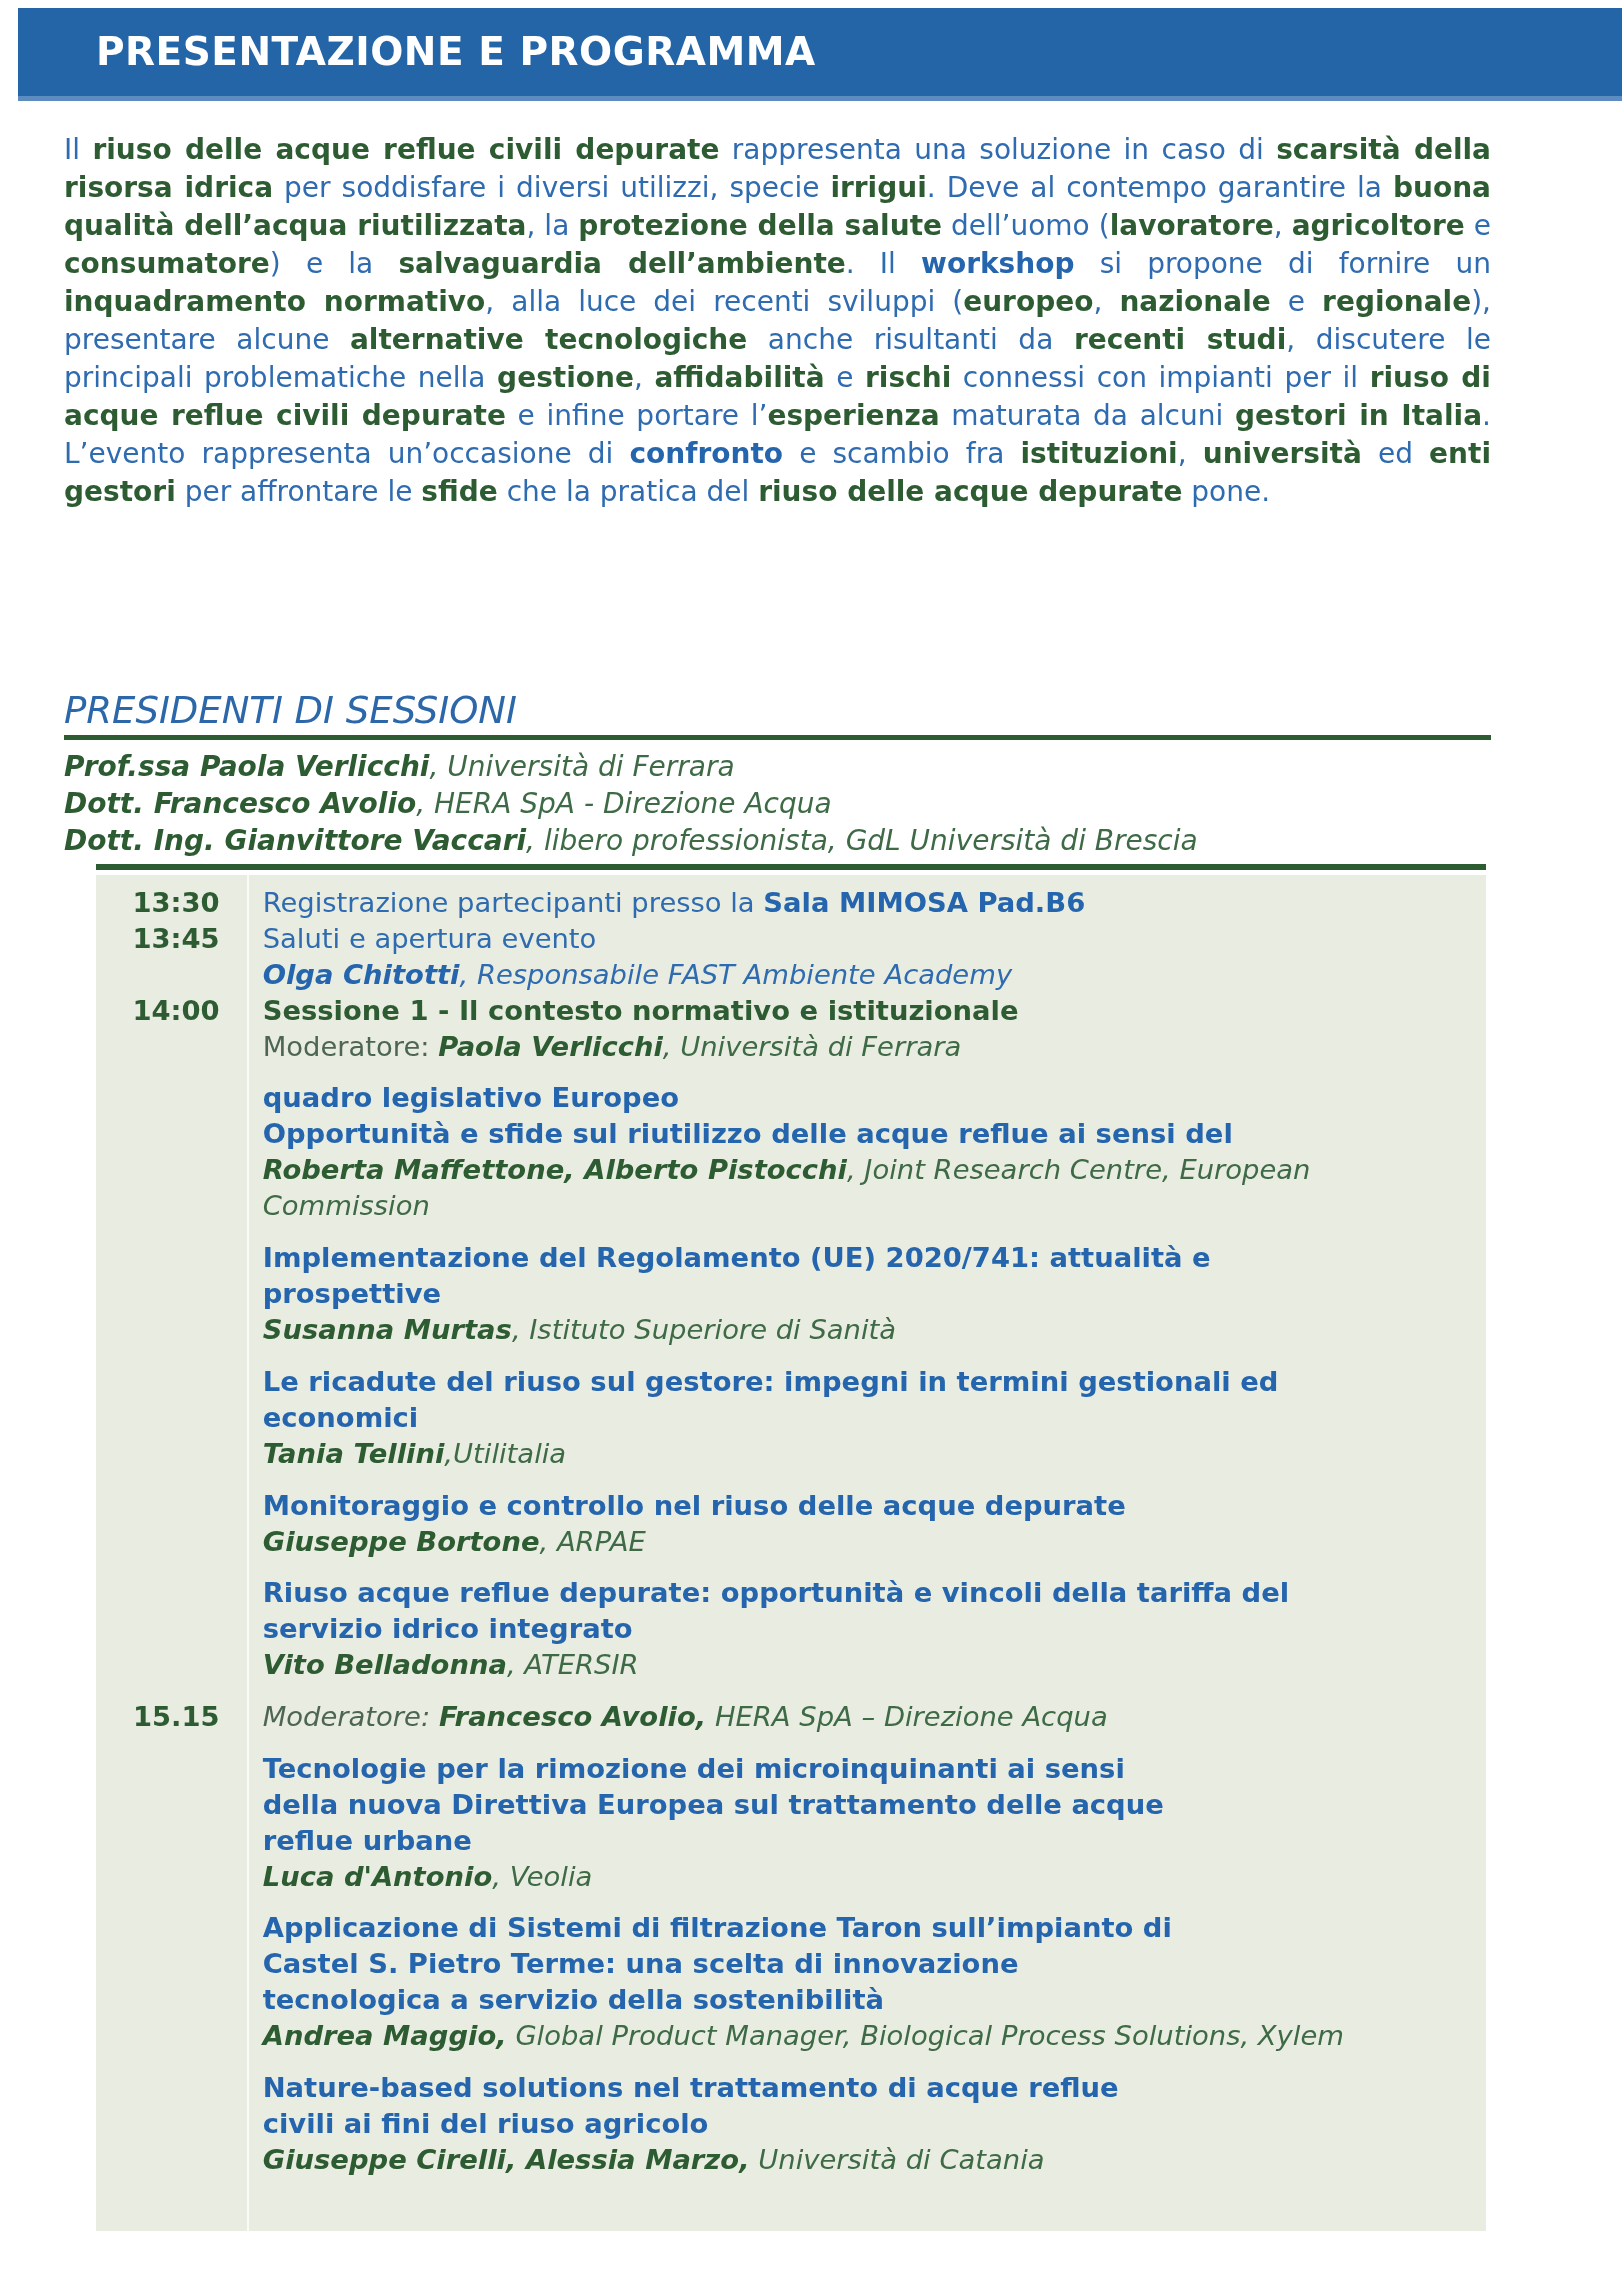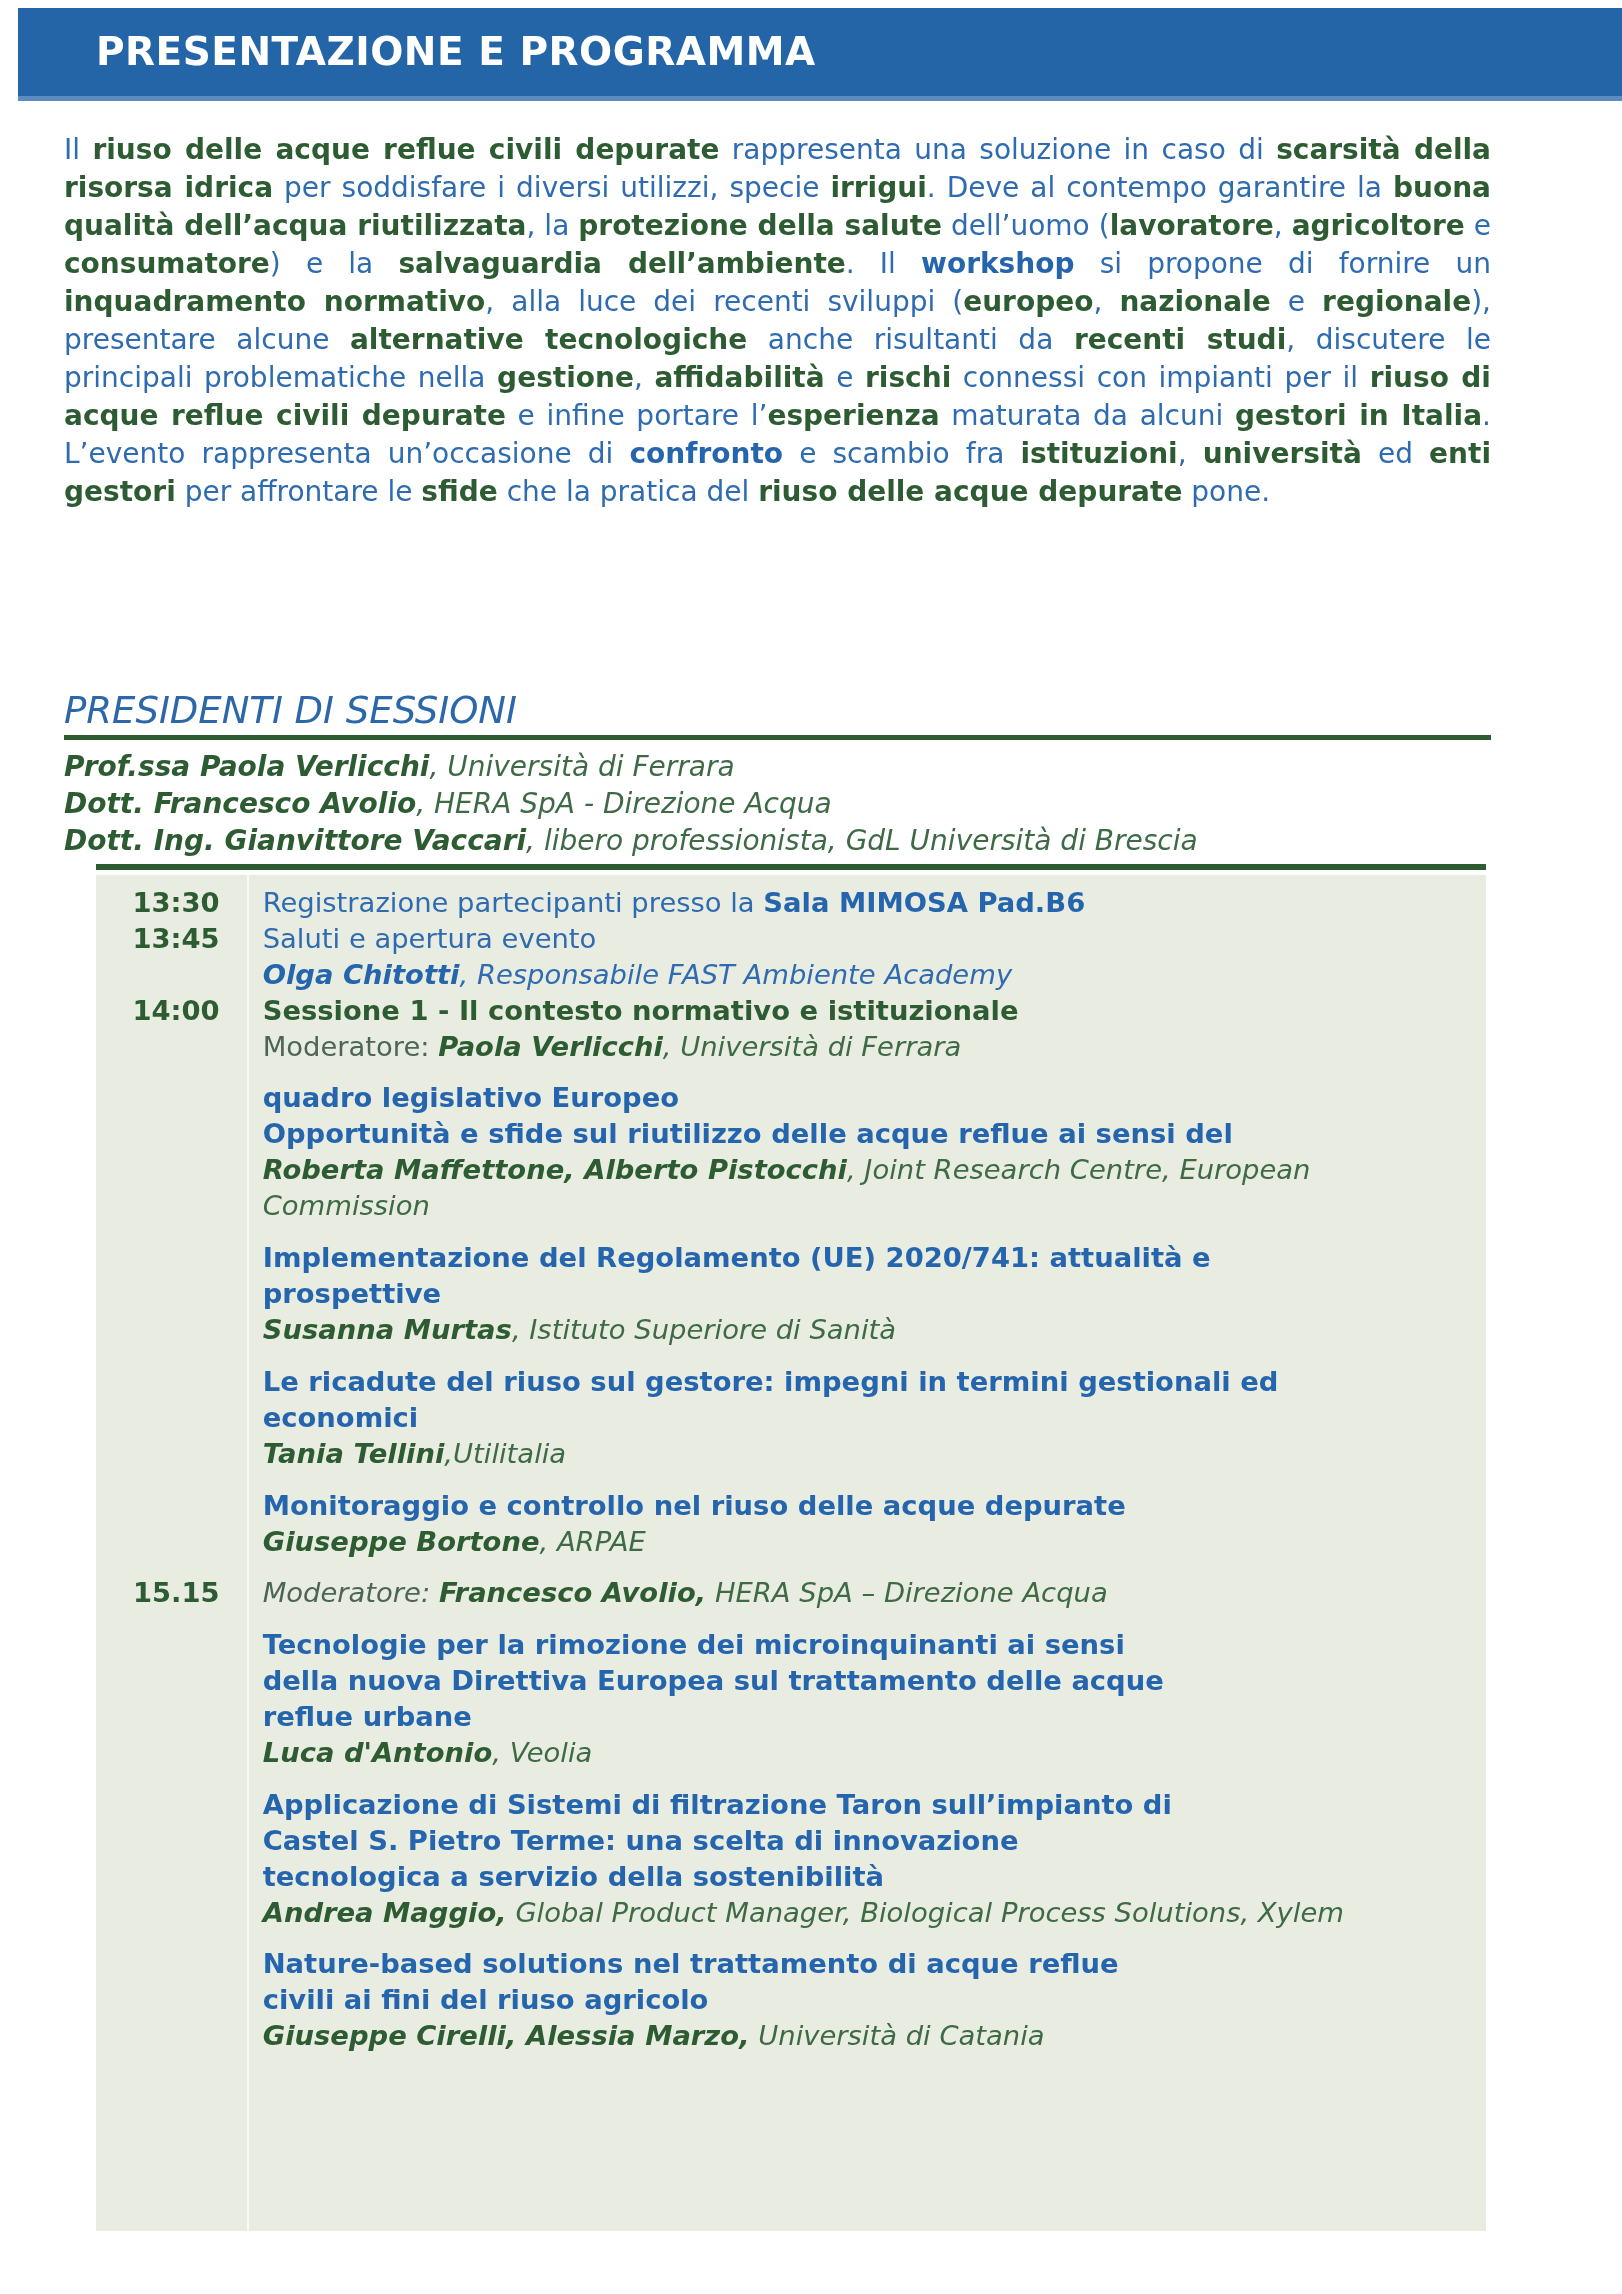--- a/index.html
+++ b/index.html
@@ -178,20 +178,28 @@
         </div>
       </div>
       <div class="prow gap">
         <div class="tcell"></div>
         <div class="ccell">
           <div class="line"><span class="run blue-b">Monitoraggio e controllo nel riuso delle acque depurate</span></div>
           <div class="line"><span class="run green-bi">Giuseppe Bortone</span><span class="run green-i">, ARPAE</span></div>
         </div>
       </div>
       <div class="prow gap">
+        <div class="tcell"></div>
+        <div class="ccell">
+          <div class="line"><span class="run blue-b">Riuso acque reflue depurate: opportunità e vincoli della tariffa del</span></div>
+          <div class="line"><span class="run blue-b">servizio idrico integrato</span></div>
+          <div class="line"><span class="run green-bi">Vito Belladonna</span><span class="run green-i">, ATERSIR</span></div>
+        </div>
+      </div>
+      <div class="prow gap">
         <div class="tcell">15.15</div>
         <div class="ccell">
           <div class="line"><span class="run mod-i">Moderatore: </span><span class="run green-bi">Francesco Avolio,</span><span class="run green-i"> HERA SpA – Direzione Acqua</span></div>
         </div>
       </div>
       <div class="prow gap">
         <div class="tcell"></div>
         <div class="ccell">
           <div class="line"><span class="run blue-b">Tecnologie per la rimozione dei microinquinanti ai sensi</span></div>
           <div class="line"><span class="run blue-b">della nuova Direttiva Europea sul trattamento delle acque</span></div>

